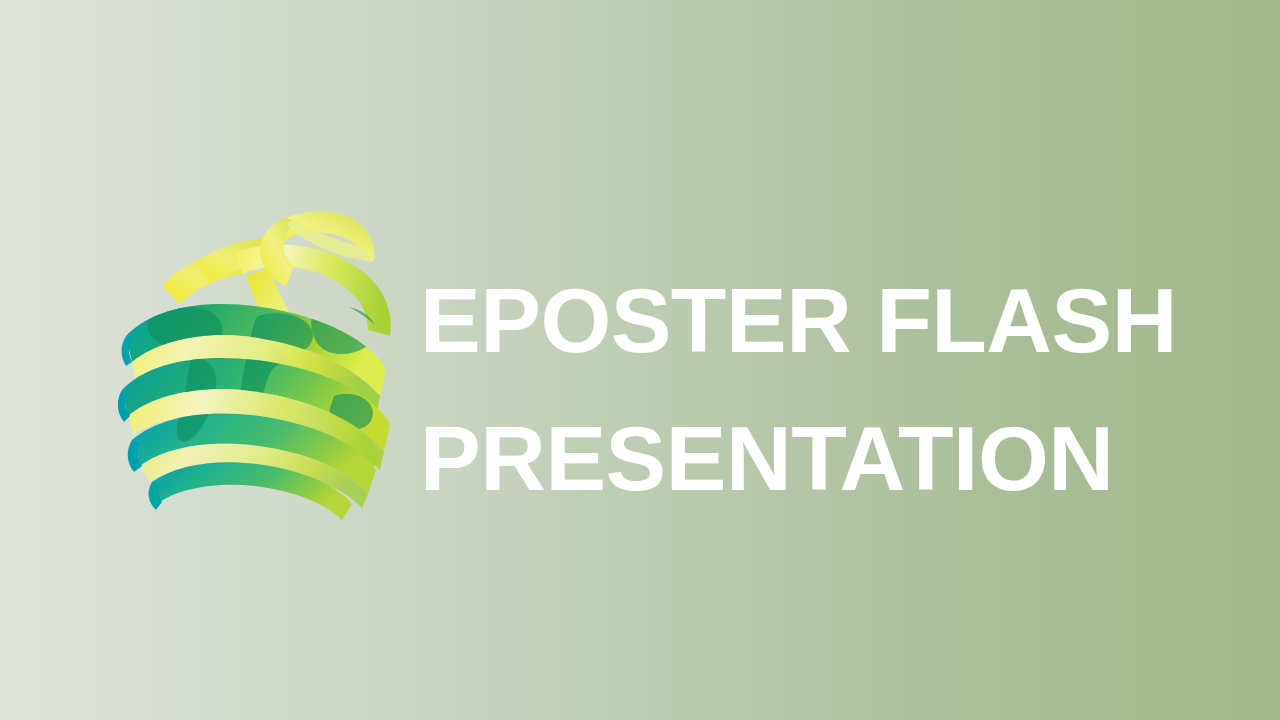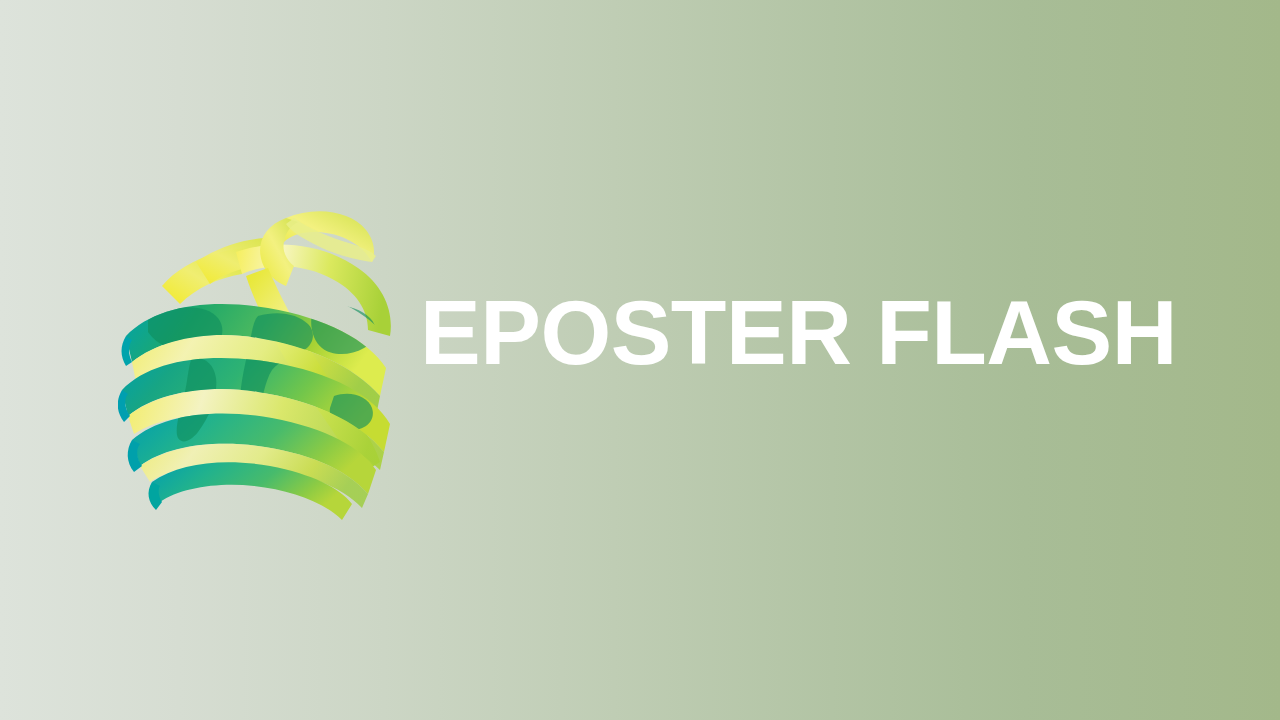--- a/index.html
+++ b/index.html
@@ -30,21 +30,21 @@
     top: 200px;
     width: 280px;
     height: 320px;
   }
   #logo-mark svg { display: block; width: 100%; height: 100%; }
 
   
   #title-block {
     position: absolute;
     left: 420px;
-    top: 264px;
+    top: 252px;
     width: 800px;
   }
   .title-line {
     display: block;
     color: #ffffff;
     font-family: "Liberation Sans", sans-serif;
     font-weight: 700;
     font-size: 91px;
     line-height: 138px;
     letter-spacing: -0.5px;
@@ -190,15 +190,16 @@
 
           <path d="M216,196 C232,190 250,196 254,208 C258,220 248,230 234,230
                    C220,230 210,220 212,208 Z" fill="#0f8f5e"></path>
         </g>
       </g>
     </svg>
   </div>
 
   <div id="title-block">
     <span class="title-line">EPOSTER FLASH</span>
+    <span class="title-line">PRESENTATION</span>
   </div>
 
 </div>
 
 </body></html>

